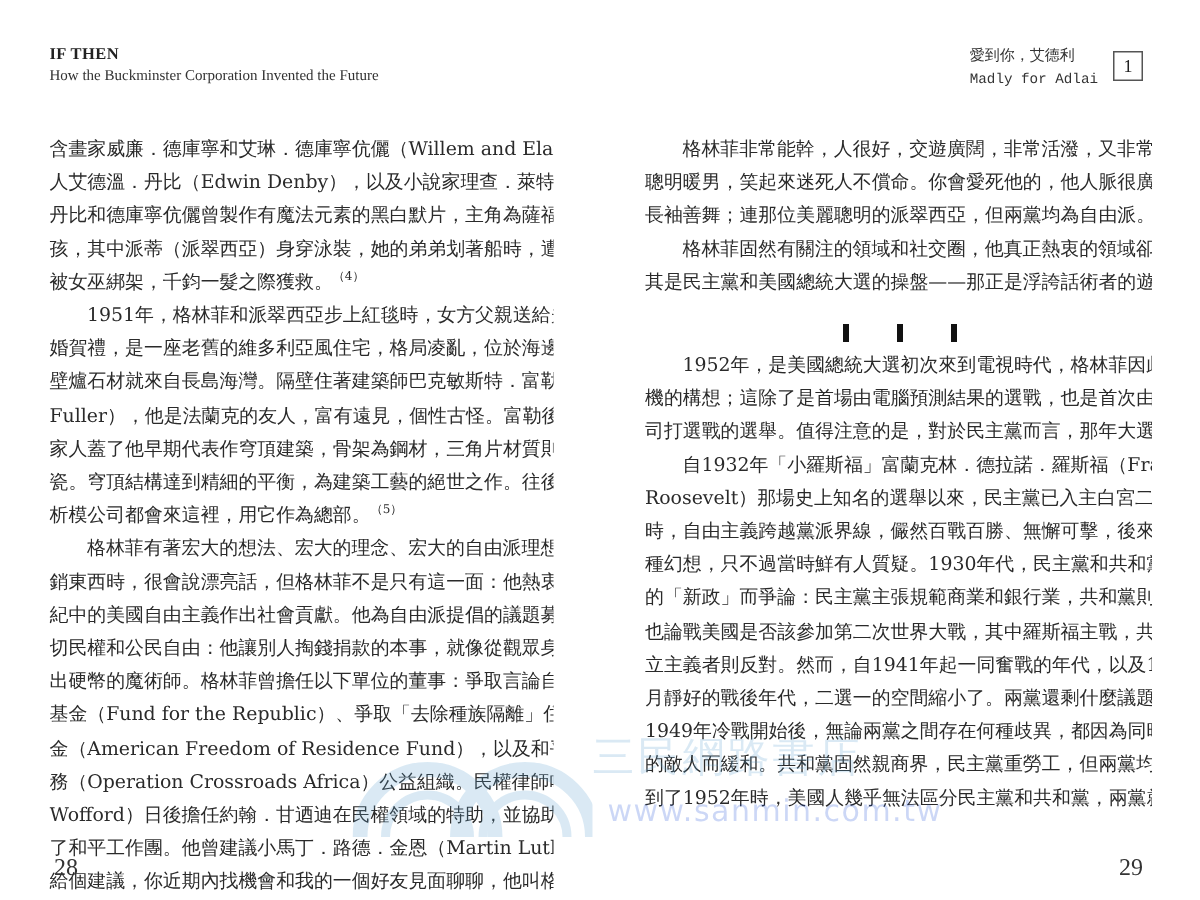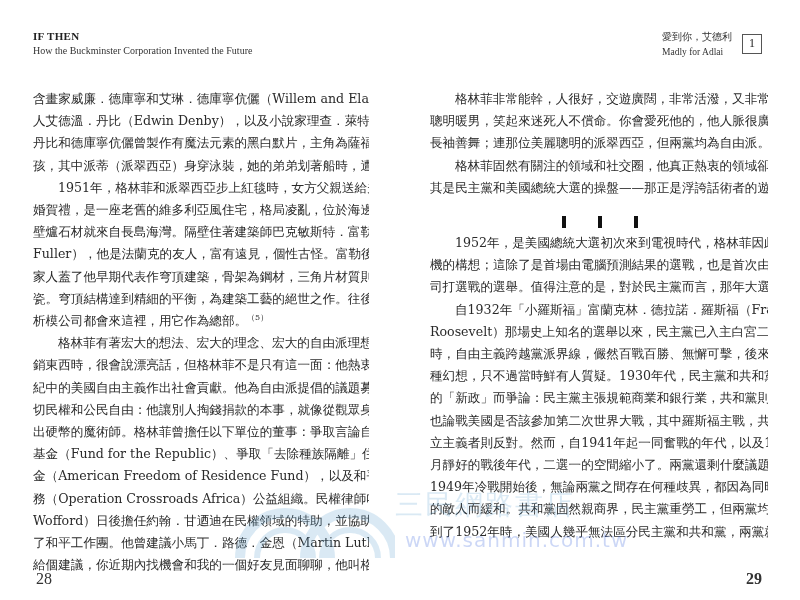--- a/index.html
+++ b/index.html
@@ -11,59 +11,60 @@
   .page-left { left: 0; width: 400px; }
   .page-right { left: 400px; width: 400px; }
 
   .running-head-left { position: absolute; left: 33px; top: 30px; }
   .rh-title { font-family: "Liberation Serif", serif; font-weight: bold; font-size: 11px; letter-spacing: 0.3px; color: #222; }
   .rh-sub { font-family: "Liberation Serif", serif; font-size: 10px; color: #333; margin-top: 3px; }
 
   .running-head-right { position: absolute; right: 38px; top: 30px; display: flex; align-items: center; }
   .rh-right-text { margin-right: 10px; }
   .rh-ch { font-size: 10px; color: #333; }
-  .rh-en { font-family: Liberation Serif, serif; font-size: 9.5px; color: #333; margin-top: 3px; }
+  .rh-en { font-family: Liberation Mono, monospace; font-size: 9.5px; color: #333; margin-top: 3px; }
   .chapter-box { width: 18px; height: 18px; border: 1px solid #555; font-family: "Liberation Serif", serif; font-size: 12px; display: flex; align-items: center; justify-content: center; color: #222; }
 
   .body-text { position: absolute; font-size: 12.6px; line-height: 22.2px; color: #2a2a2a; text-align: justify; }
   .page-left .body-text { left: 33px; top: 88px; width: 336px; }
   .page-right .body-text { left: 430px; left: 30px; top: 88px; width: 338px; }
   .line { display: block; white-space: nowrap; overflow: hidden; text-align: justify; text-align-last: justify; }
   .line.last { text-align-last: left; }
   .line.indent { padding-left: 25px; }
   sup.note { font-size: 8px; vertical-align: super; line-height: 0; }
 
   .section-break { position: absolute; left: 0; width: 400px; top: 213px; text-align: center; }
   .section-break span { display: inline-block; width: 4px; height: 12px; background: #111; margin: 0 16px; }
 
   .right-body-2 { position: absolute; left: 30px; top: 232px; width: 338px; font-size: 12.6px; line-height: 22.2px; color: #2a2a2a; }
 
   .folio { position: absolute; top: 570px; font-family: "Liberation Serif", serif; font-size: 16px; color: #333; }
   .folio-left { left: 36px; }
-  .folio-right { right: 38px; font-weight: bold; }
+  .folio-right { right: 38px; }
 
   .watermark { position: absolute; left: 235px; top: 478px; width: 340px; height: 80px; pointer-events: none; opacity: 0.22; }
   .wm-arcs { position: absolute; left: 0; top: 0; width: 160px; height: 80px; }
   .wm-text { position: absolute; left: 160px; top: 8px; font-size: 28px; color: #5aa0d0; letter-spacing: 2px; font-family: "DejaVu Sans", sans-serif; }
   .wm-url { position: absolute; left: 170px; top: 50px; font-size: 20px; color: #1d4ed8; font-family: "DejaVu Sans", sans-serif; letter-spacing: 1px; text-align: center; }
 </style>
 </head>
 <body>
 
 <div class="page page-left">
   <div class="running-head-left">
     <div class="rh-title">IF THEN</div>
     <div class="rh-sub">How the Buckminster Corporation Invented the Future</div>
   </div>
 
   <div class="body-text">
     <span class="line">含畫家威廉．德庫寧和艾琳．德庫寧伉儷（Willem and Elaine de Kooning）、詩</span>
     <span class="line">人艾德溫．丹比（Edwin Denby），以及小說家理查．萊特（Richard Wright）。</span>
     <span class="line">丹比和德庫寧伉儷曾製作有魔法元素的黑白默片，主角為薩福德家的小</span>
     <span class="line">孩，其中派蒂（派翠西亞）身穿泳裝，她的弟弟划著船時，遭海盜誘拐，</span>
+    <span class="line last"><span>被女巫綁架，千鈞一髮之際獲救。</span><sup class="note">（4）</sup></span>
     <span class="line indent">1951年，格林菲和派翠西亞步上紅毯時，女方父親送給夫妻倆的結</span>
     <span class="line">婚賀禮，是一座老舊的維多利亞風住宅，格局凌亂，位於海邊，而內部的</span>
     <span class="line">壁爐石材就來自長島海灣。隔壁住著建築師巴克敏斯特．富勒（Buckminster</span>
     <span class="line">Fuller），他是法蘭克的友人，富有遠見，個性古怪。富勒後來幫薩福德一</span>
     <span class="line">家人蓋了他早期代表作穹頂建築，骨架為鋼材，三角片材質則為玻璃和</span>
     <span class="line">瓷。穹頂結構達到精細的平衡，為建築工藝的絕世之作。往後一到夏天，</span>
     <span class="line last"><span>析模公司都會來這裡，用它作為總部。</span><sup class="note">（5）</sup></span>
     <span class="line indent">格林菲有著宏大的想法、宏大的理念、宏大的自由派理想。雖然推</span>
     <span class="line">銷東西時，很會說漂亮話，但格林菲不是只有這一面：他熱衷於為二十世</span>
     <span class="line">紀中的美國自由主義作出社會貢獻。他為自由派提倡的議題募款，格外關</span>

